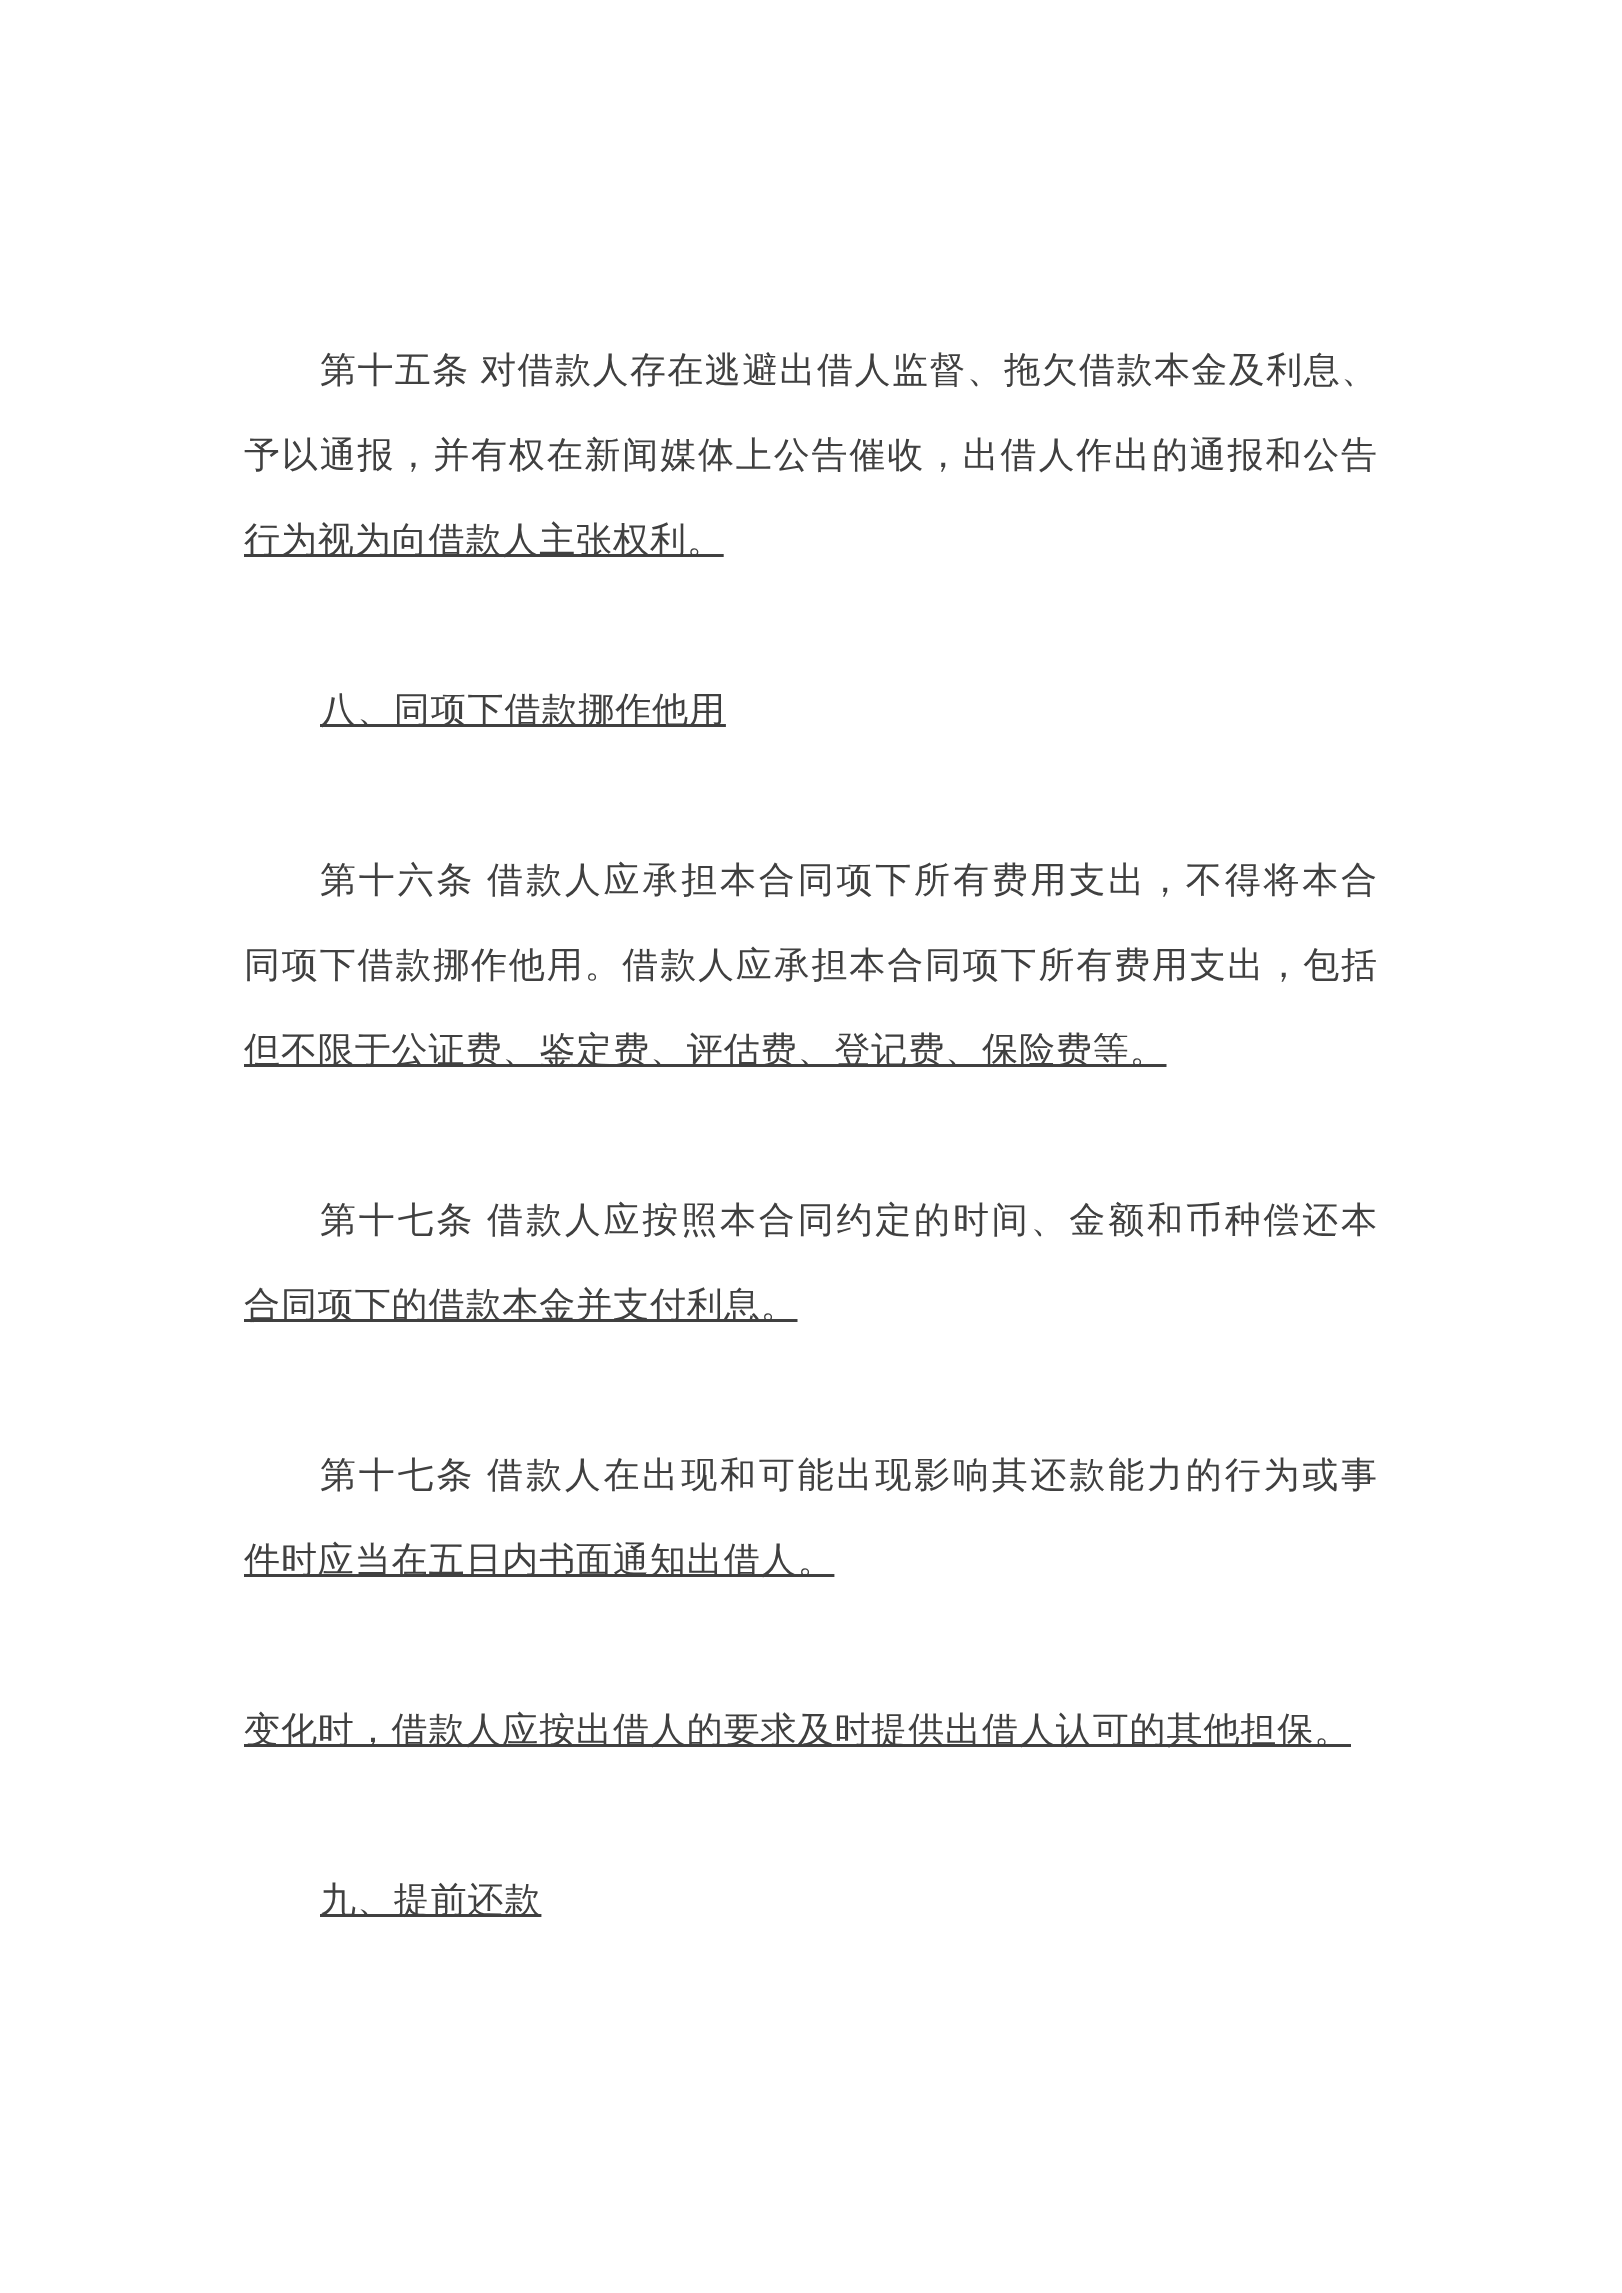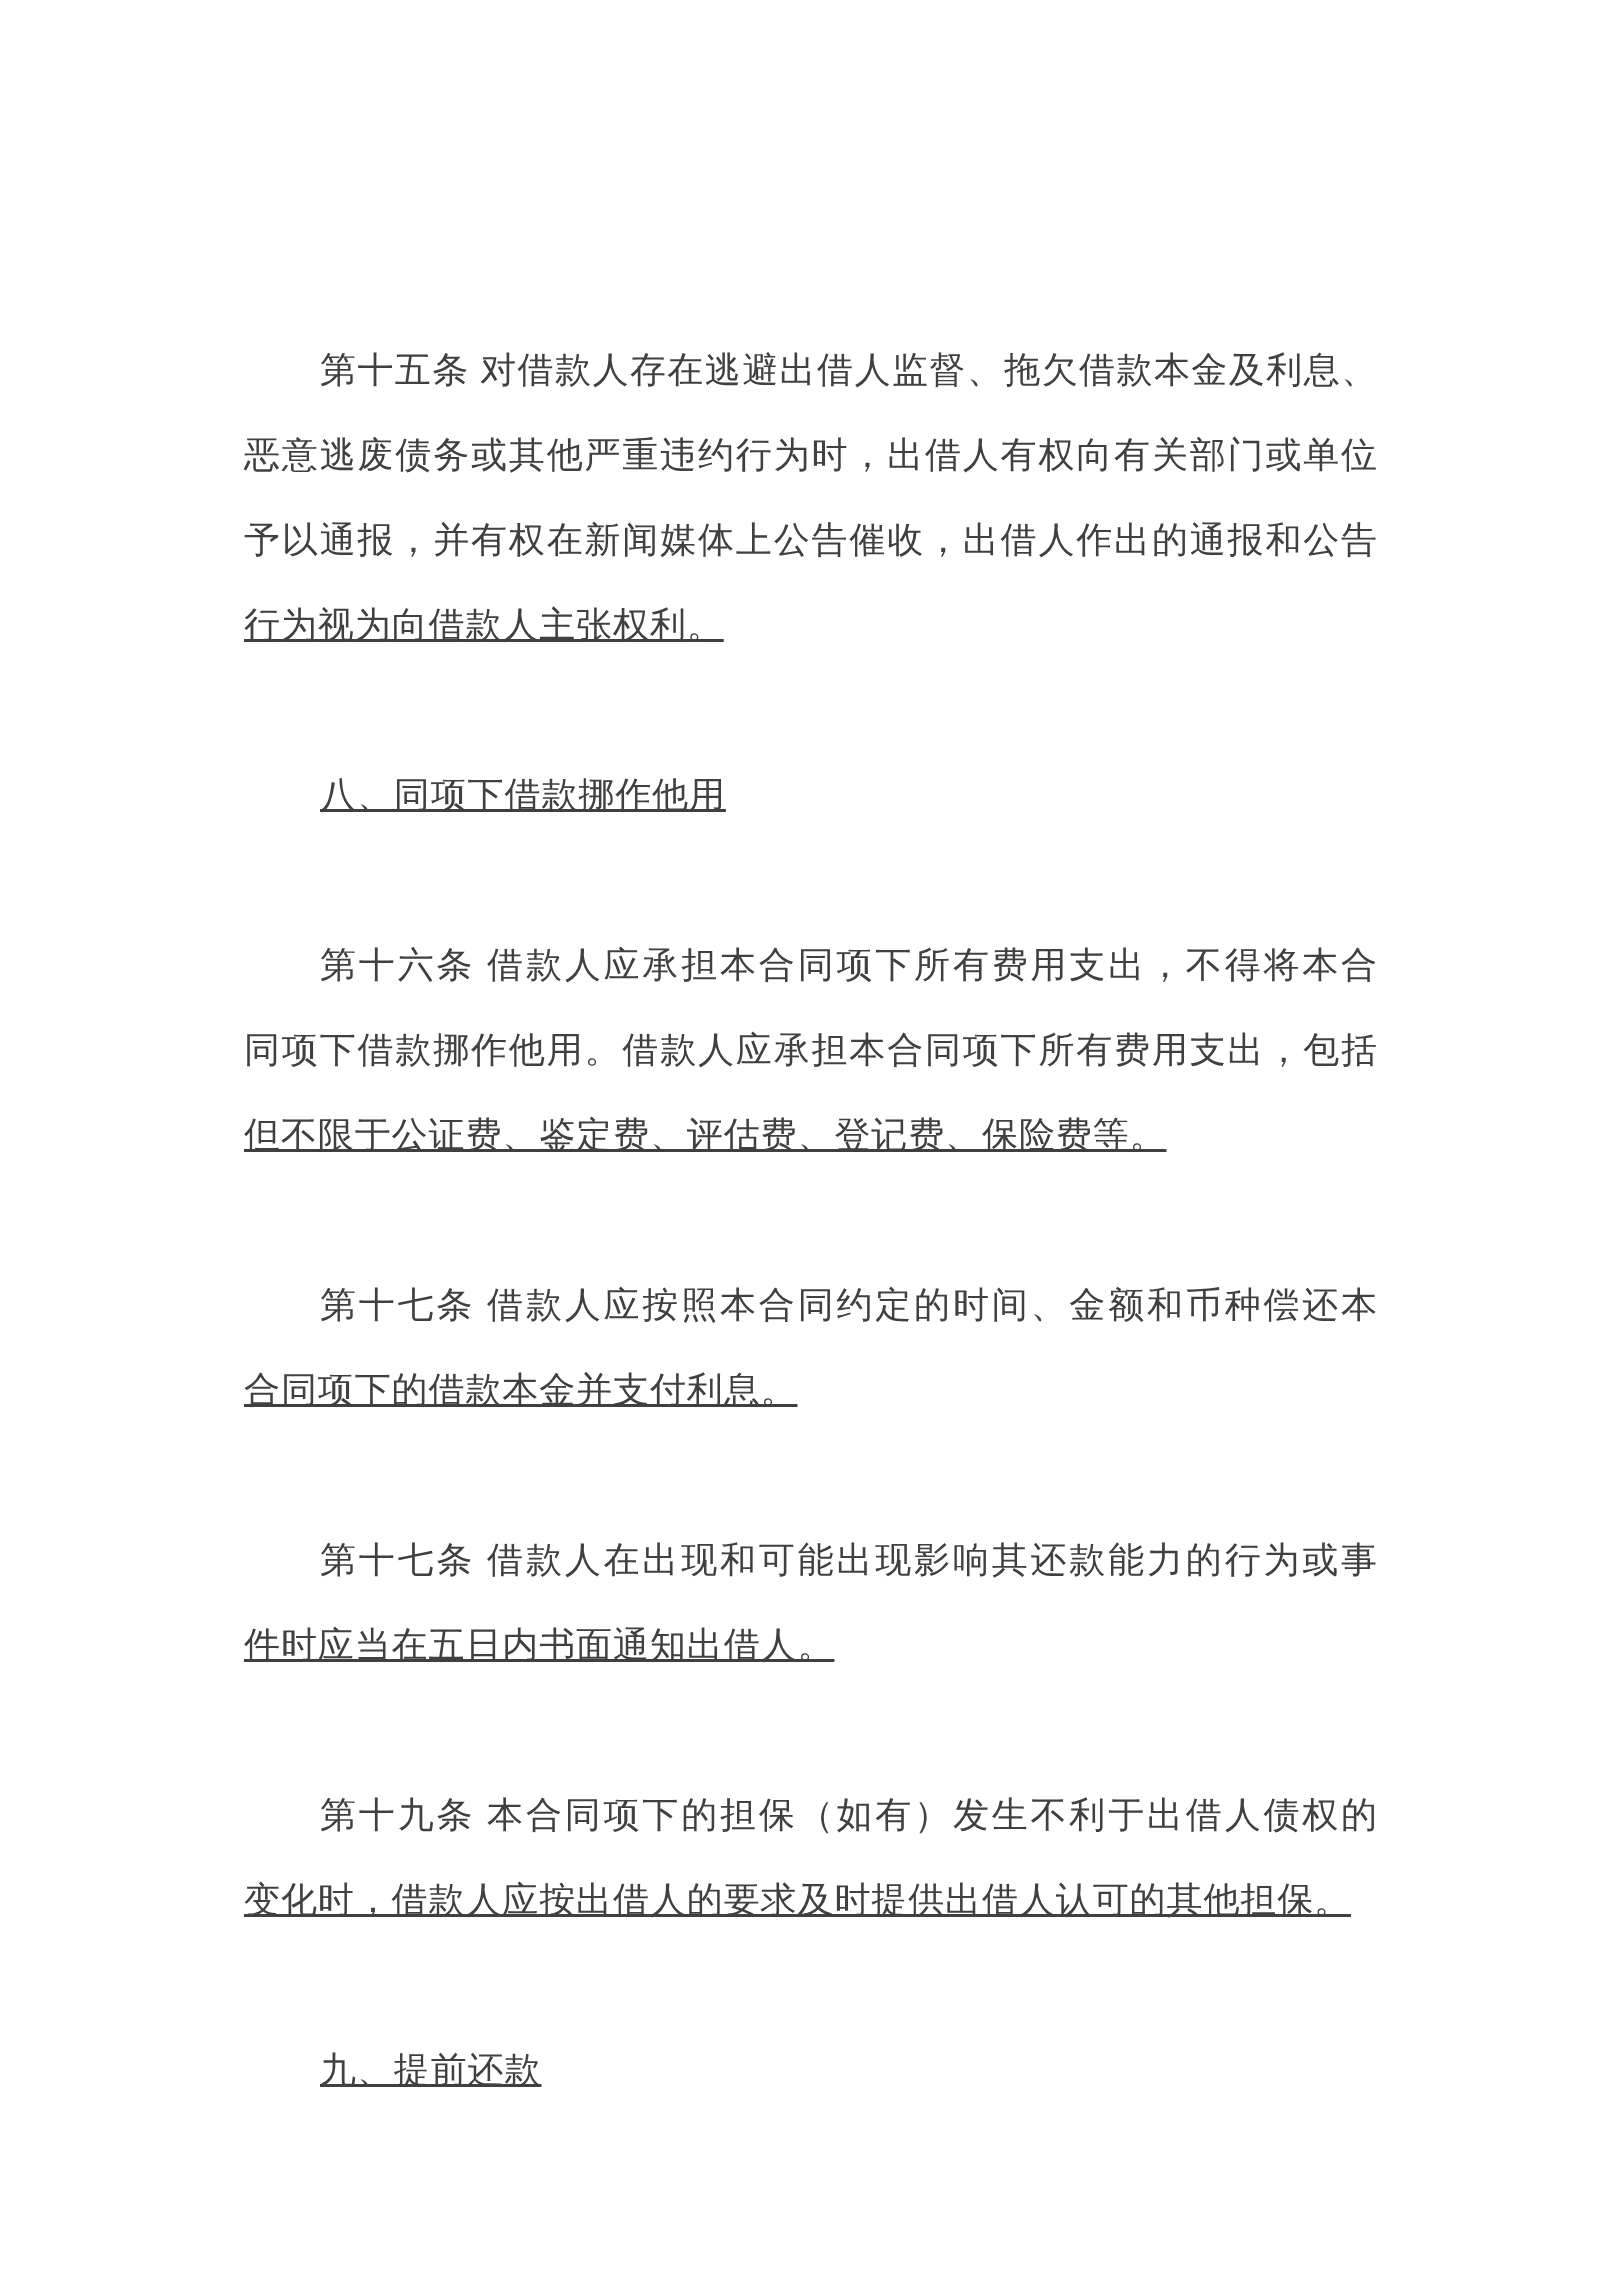--- a/index.html
+++ b/index.html
@@ -39,21 +39,20 @@
     text-decoration: underline;
   }
 </style>
 </head>
 <body>
 
 <div class="page" style="background: rgb(255, 255, 255); color: #404040; margin-top: 48px;">
 
   <p class="para">
     <span class="line first">第十五条 对借款人存在逃避出借人监督、拖欠借款本金及利息、</span>
-    <span class="line">恶意逃废债务或其他严重违约行为时，出借人有权向有关部门或单位</span>
     <span class="line">予以通报，并有权在新闻媒体上公告催收，出借人作出的通报和公告</span>
     <span class="line last">行为视为向借款人主张权利。</span>
   </p>
 
   <p class="para">
     <span class="line first last">八、同项下借款挪作他用</span>
   </p>
 
   <p class="para">
     <span class="line first">第十六条 借款人应承担本合同项下所有费用支出，不得将本合</span>
@@ -65,21 +64,20 @@
     <span class="line first">第十七条 借款人应按照本合同约定的时间、金额和币种偿还本</span>
     <span class="line last">合同项下的借款本金并支付利息。</span>
   </p>
 
   <p class="para">
     <span class="line first">第十七条 借款人在出现和可能出现影响其还款能力的行为或事</span>
     <span class="line last">件时应当在五日内书面通知出借人。</span>
   </p>
 
   <p class="para">
-    <span class="line first">第十九条 本合同项下的担保（如有）发生不利于出借人债权的</span>
     <span class="line last">变化时，借款人应按出借人的要求及时提供出借人认可的其他担保。</span>
   </p>
 
   <p class="para">
     <span class="line first last">九、提前还款</span>
   </p>
 
 </div>
 
 

